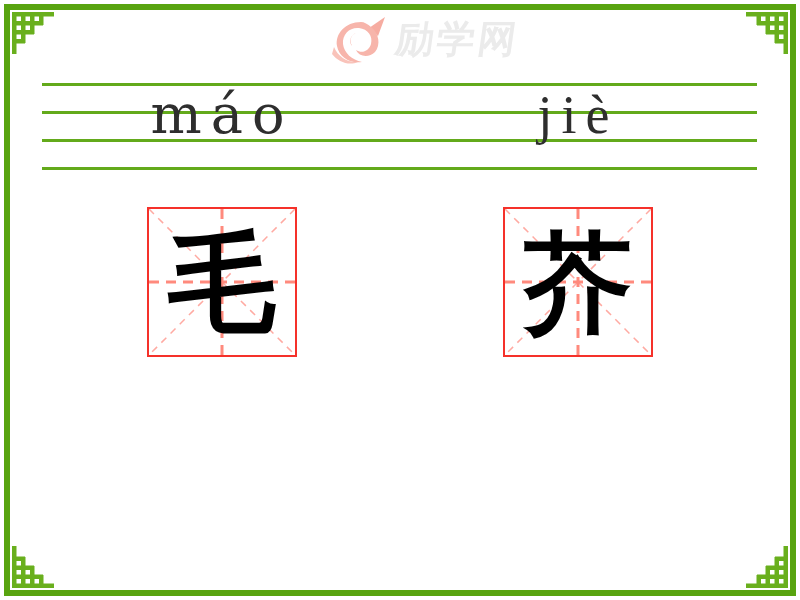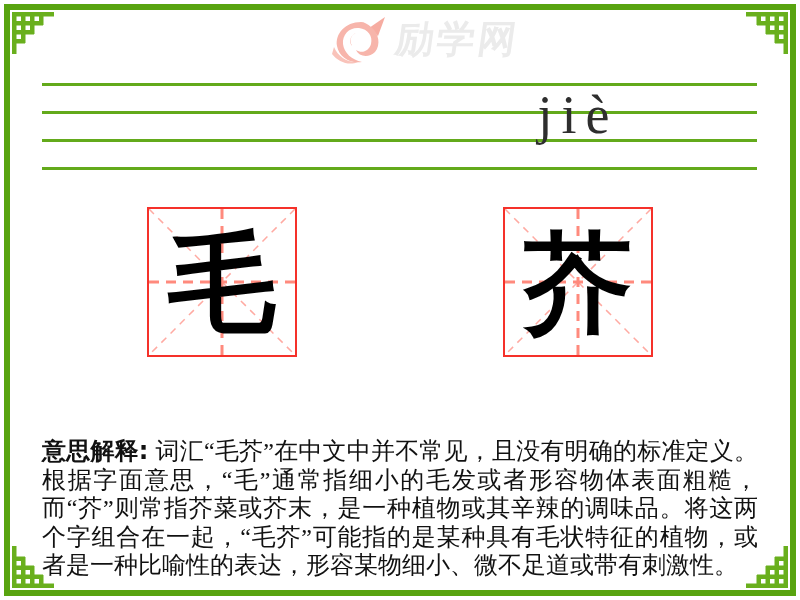--- a/index.html
+++ b/index.html
@@ -121,20 +121,21 @@
     <span class="logo-text">励学网</span>
   </div>
 
   <div>
     <div class="guide-line gl1"></div>
     <div class="guide-line gl2"></div>
     <div class="guide-line gl3"></div>
     <div class="guide-line gl4"></div>
   </div>
 
+  <div class="pinyin-word pw1">máo</div>
   <div class="pinyin-word pw2">jiè</div>
 
   <div class="charbox cb1">
     <svg viewBox="0 0 146 146" preserveAspectRatio="none" aria-hidden="true">
       <line x1="0" y1="0" x2="146" y2="146" stroke="var(--diagonal-dash-red,#ffaaa2)" stroke-width="1.5" stroke-dasharray="7 6"></line>
       <line x1="146" y1="0" x2="0" y2="146" stroke="var(--diagonal-dash-red,#ffaaa2)" stroke-width="1.5" stroke-dasharray="7 6"></line>
       <line x1="73" y1="0" x2="73" y2="146" stroke="var(--cross-dash-red,#ff8a7d)" stroke-width="3" stroke-dasharray="10 7"></line>
       <line x1="0" y1="73" x2="146" y2="73" stroke="var(--cross-dash-red,#ff8a7d)" stroke-width="3" stroke-dasharray="10 7"></line>
     </svg>
     <span class="hanzi">毛</span>
@@ -143,17 +144,14 @@
   <div class="charbox cb2">
     <svg viewBox="0 0 146 146" preserveAspectRatio="none" aria-hidden="true">
       <line x1="0" y1="0" x2="146" y2="146" stroke="var(--diagonal-dash-red,#ffaaa2)" stroke-width="1.5" stroke-dasharray="7 6"></line>
       <line x1="146" y1="0" x2="0" y2="146" stroke="var(--diagonal-dash-red,#ffaaa2)" stroke-width="1.5" stroke-dasharray="7 6"></line>
       <line x1="73" y1="0" x2="73" y2="146" stroke="var(--cross-dash-red,#ff8a7d)" stroke-width="3" stroke-dasharray="10 7"></line>
       <line x1="0" y1="73" x2="146" y2="73" stroke="var(--cross-dash-red,#ff8a7d)" stroke-width="3" stroke-dasharray="10 7"></line>
     </svg>
     <span class="hanzi">芥</span>
   </div>
 
-  <p class="definition">
-    <b class="def-label">意思解释:</b><span class="def-text">词汇“毛芥”在中文中并不常见，且没有明确的标准定义。根据字面意思，“毛”通常指细小的毛发或者形容物体表面粗糙，而“芥”则常指芥菜或芥末，是一种植物或其辛辣的调味品。将这两个字组合在一起，“毛芥”可能指的是某种具有毛状特征的植物，或者是一种比喻性的表达，形容某物细小、微不足道或带有刺激性。</span>
-  </p>
 
 </div>
 
 </body></html>

